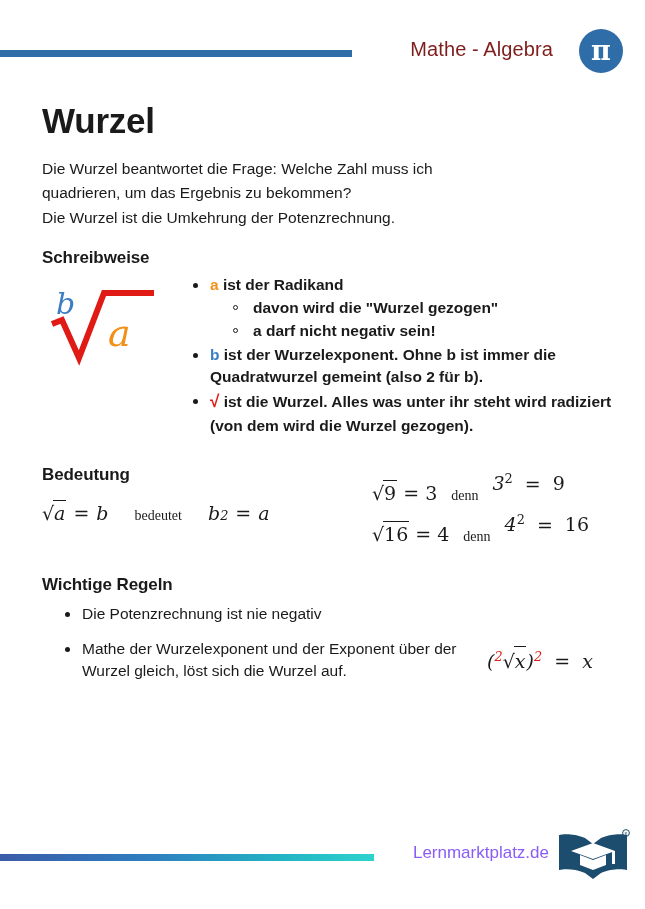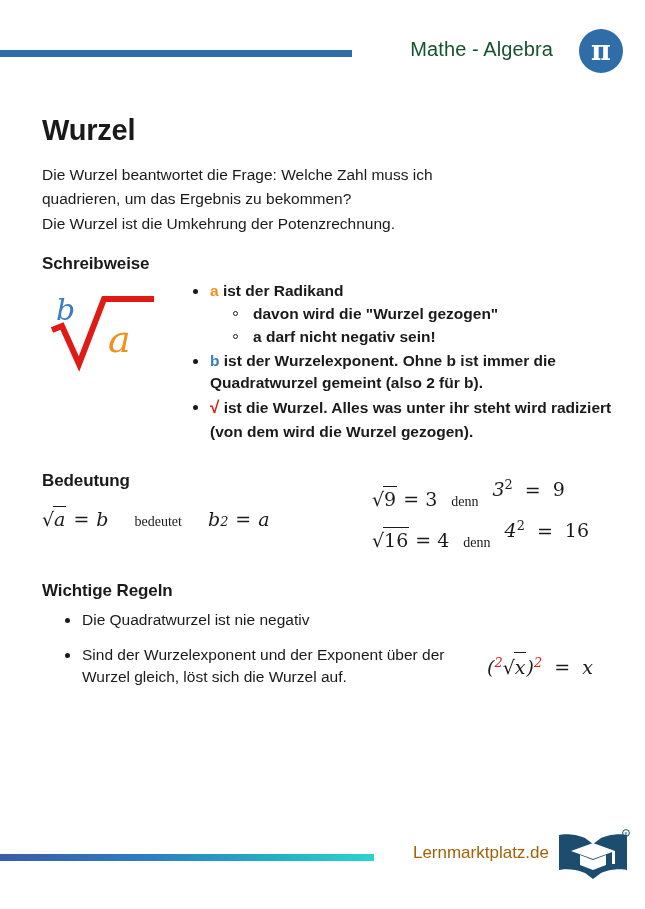--- a/index.html
+++ b/index.html
@@ -31,21 +31,21 @@
     width: 352px;
     height: 7px;
     background: #2E6DA8;
   }
   .header-title {
     position: absolute;
     right: 92px;
     top: 38px;
     font-size: 20px;
     font-weight: 400;
-    color: #14532d;
+    color: #7f1d1d;
     letter-spacing: 0.1px;
     white-space: nowrap;
   }
   .pi-badge {
     position: absolute;
     right: 22px;
     top: 29px;
     width: 44px;
     height: 44px;
     border-radius: 50%;
@@ -64,23 +64,23 @@
   }
 
   
   .content {
     position: absolute;
     left: 42px;
     top: 98px;
     width: 590px;
   }
   h1.page-title {
-    font-size: 29px;
+    font-size: 35px;
     font-weight: 700;
-    margin: 16px 0 16px 0;
+    margin: 3px 0 16px 0;
     letter-spacing: -0.2px;
   }
   .intro {
     font-size: 15.5px;
     line-height: 1.58;
     margin: 0 0 18px 0;
     max-width: 500px;
   }
   .intro div { white-space: nowrap; }
 
@@ -232,21 +232,21 @@
     top: 31px;
     width: 374px;
     height: 7px;
     background: linear-gradient(90deg, #3B5CA8 0%, #2E7EC0 40%, #23B3C4 75%, #2DD3CE 100%);
   }
   .footer-brand {
     position: absolute;
     right: 96px;
     top: 20px;
     font-size: 17px;
-    color: #a16207;
+    color: #8b5cf6;
     white-space: nowrap;
   }
   .footer-logo {
     position: absolute;
     right: 14px;
     top: 6px;
     width: 76px;
     height: 54px;
   }
 </style>
@@ -346,25 +346,25 @@
         </span>
       </div>
     </div>
   </div>
 
   <div class="regeln">
     <h2 class="section-title">Wichtige Regeln</h2>
 
     <ul class="regeln-list">
       <li>
-        <span>Die Quadratwurzel ist nie negativ</span>
+        <span>Die Potenzrechnung ist nie negativ</span>
       </li>
       <li>
         <div class="rule-row">
-          <div class="rule-text">Sind der Wurzelexponent und der Exponent über der Wurzel gleich, löst sich die Wurzel auf.</div>
+          <div class="rule-text">Mathe der Wurzelexponent und der Exponent über der Wurzel gleich, löst sich die Wurzel auf.</div>
           <div class="rule-formula math math-i">
             <span>(</span><span class="sup red">2</span><span class="radsym">√<span class="bar">x</span></span><span>)</span><span class="sup red">2</span>
             <span style="margin:0 6px;">=</span>
             <span>x</span>
           </div>
         </div>
       </li>
     </ul>
   </div>
 </div>

